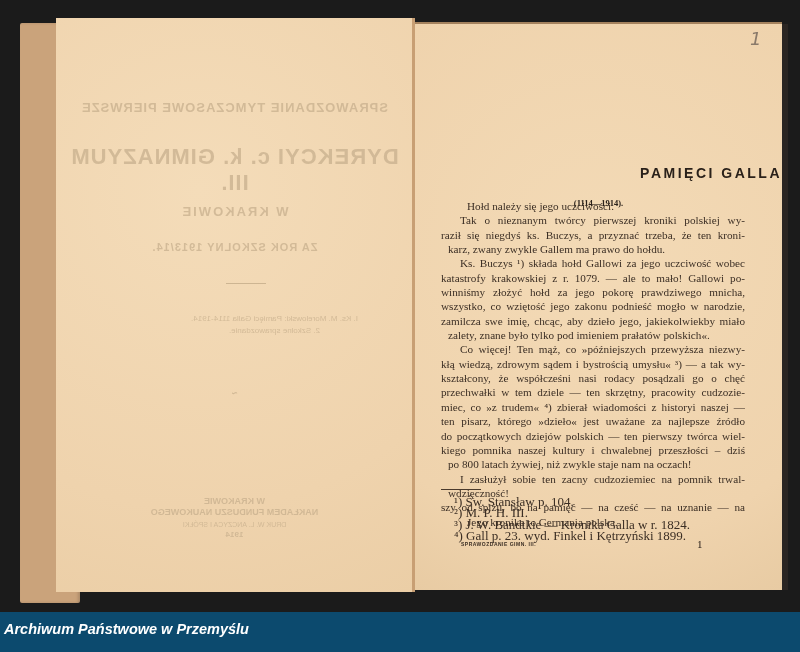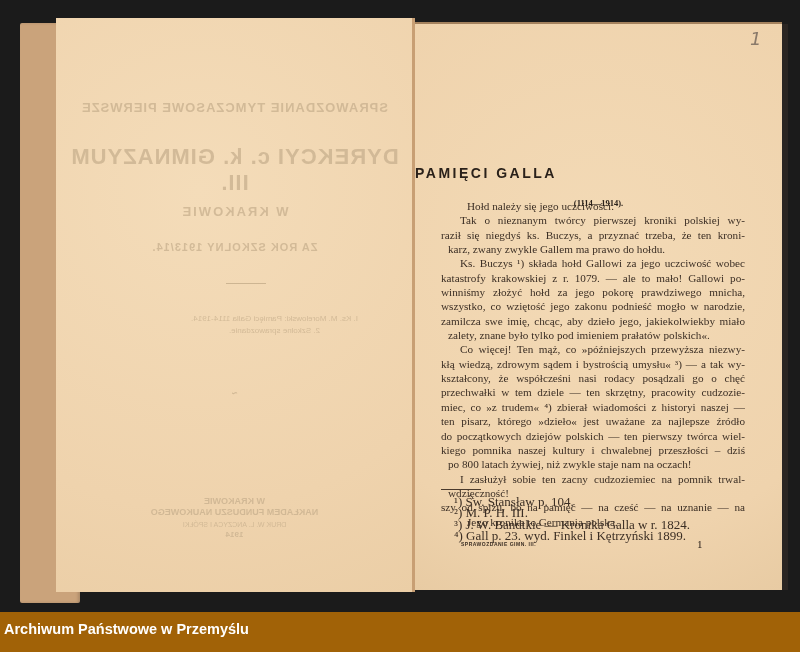--- a/index.html
+++ b/index.html
@@ -45,21 +45,21 @@
   .ghost.g8 { top: 478px; font-size: 9px; }
   .ghost.g9 { top: 489px; font-size: 9px; }
   .ghost.g10 { top: 503px; font-size: 7px; font-weight: normal; }
   .ghost.g11 { top: 512px; font-size: 8px; }
 
   .pencil-number {
     position: absolute; left: 750px; top: 28px; font-size: 18px; color: #8a7a6a;
     font-family: "DejaVu Sans", sans-serif; font-style: italic;
   }
   .title {
-    position: absolute; left: 415px; top: 165px; width: 367px; text-align: left;
+    position: absolute; left: 415px; top: 165px; width: 367px; text-align: right;
     font-family: "Liberation Sans", "DejaVu Sans", sans-serif; font-weight: bold; font-size: 14px; letter-spacing: 2.5px; color: #2a211a;
   }
   .subtitle {
     position: absolute; left: 415px; top: 185px; width: 367px; text-align: center;
     font-family: Liberation Serif, serif; font-weight: bold; font-size: 8.5px; color: #2a211a; margin-top: 13px;
   }
   .body-text {
     position: absolute; left: 441px; top: 199px; width: 304px;
     font-size: 11.2px; line-height: 14.35px; color: #3b2e24;
   }
@@ -68,21 +68,21 @@
   .line.last { text-align-last: left; margin-left: 7px; }
   .fn-rule { position: absolute; left: 441px; top: 489px; width: 40px; height: 1px; background: #4a3a2c; }
   .footnotes {
     position: absolute; left: 454px; top: 496px; width: 280px; font-size: 13px; line-height: 11.3px; color: #3b2e24;
   }
   .footnotes .fn { display: block; white-space: nowrap; }
   .sig { position: absolute; left: 461px; top: 541px; font-size: 5px; letter-spacing: 0.5px; color: #3b2e24; font-family: "Liberation Sans", sans-serif; font-weight: bold; }
   .page-num { position: absolute; left: 697px; top: 538px; font-size: 11px; color: #2a211a; }
 
   .banner {
-    position: absolute; left: 0; top: 612px; width: 800px; height: 40px; background: #a16207;
+    position: absolute; left: 0; top: 612px; width: 800px; height: 40px; background: #0c4a6e; font-style: italic;
   }
   .banner-text {
     position: absolute; left: 4px; top: 9px; color: #ffffff;
     font-family: "Liberation Sans", "DejaVu Sans", sans-serif; font-weight: bold; font-size: 14.5px;
   }
 </style>
 </head>
 <body>
 
 <div class="scan-area"></div>

